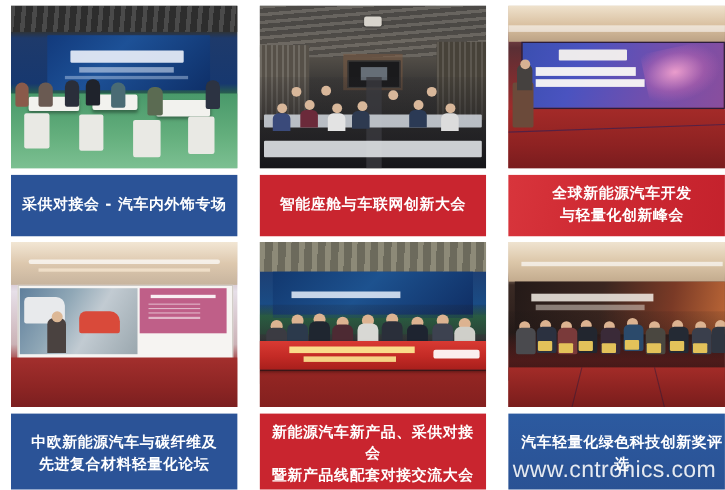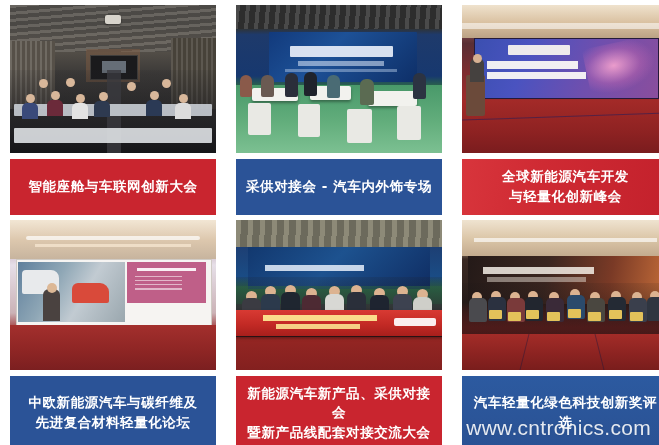--- a/index.html
+++ b/index.html
@@ -190,20 +190,48 @@
     letter-spacing: .3px;
     font-family: "Liberation Sans", sans-serif;
     text-shadow: 0 0 2px rgba(0,0,0,.12);
     pointer-events: none;
   }
 </style>
 </head>
 <body>
 
 <div id="gallery">
+
+  <div class="card row1">
+    <div class="photo p2">
+      <div class="truss"></div>
+      <div class="banner"></div>
+      <div class="bTitle"></div>
+      <div class="bSub"></div>
+      <div class="bSub2"></div>
+      <div class="floor"></div>
+      <div class="tbl" style="left:8%;  top:56%; width:22%; height:9%;"></div>
+      <div class="tbl" style="left:36%; top:55%; width:20%; height:9%;"></div>
+      <div class="tbl" style="left:64%; top:58%; width:24%; height:10%;"></div>
+      <div class="chair" style="left:6%;  top:66%; width:11%; height:22%;"></div>
+      <div class="chair" style="left:30%; top:67%; width:11%; height:22%;"></div>
+      <div class="chair" style="left:54%; top:70%; width:12%; height:23%;"></div>
+      <div class="chair" style="left:78%; top:68%; width:12%; height:23%;"></div>
+      <div class="per" style="left:12%; top:47%; width:13px; height:22px; background:#6a5a52;"></div>
+      <div class="per" style="left:24%; top:46%; width:13px; height:24px; background:#2a2e3a;"></div>
+      <div class="per" style="left:33%; top:45%; width:13px; height:24px; background:#1f232c;"></div>
+      <div class="per" style="left:44%; top:47%; width:13px; height:23px; background:#4a6b74;"></div>
+      <div class="per" style="left:60%; top:50%; width:14px; height:26px; background:#5b6b52;"></div>
+      <div class="per" style="left:86%; top:46%; width:13px; height:26px; background:#2c3342;"></div>
+      <div class="per" style="left:2%;  top:47%; width:12px; height:22px; background:#8a5a4a;"></div>
+    </div>
+    <div class="caption cap-blue">
+      <span class="ctext">采供对接会 - 汽车内外饰专场</span>
+    </div>
+  </div>
 
   <div class="card row1">
     <div class="photo p1">
       <div class="ceiling"></div>
       <div class="proj"></div>
       <div class="wallL"></div>
       <div class="wallR"></div>
       <div class="stage"></div>
       <div class="screen"></div>
       <div class="aud"></div>
@@ -222,48 +250,20 @@
       <div class="body2" style="left:66%;top:64%; background:#2b3a55;"></div>
       <div class="head" style="left:82%; top:60%;"></div>
       <div class="body2" style="left:80%;top:66%; background:#dcdcdc;"></div>
       <div class="head" style="left:57%; top:52%;"></div>
       <div class="head" style="left:74%; top:50%;"></div>
       <div class="head" style="left:14%; top:50%;"></div>
       <div class="head" style="left:27%; top:49%;"></div>
     </div>
     <div class="caption cap-red">
       <span class="ctext">智能座舱与车联网创新大会</span>
-    </div>
-  </div>
-
-  <div class="card row1">
-    <div class="photo p2">
-      <div class="truss"></div>
-      <div class="banner"></div>
-      <div class="bTitle"></div>
-      <div class="bSub"></div>
-      <div class="bSub2"></div>
-      <div class="floor"></div>
-      <div class="tbl" style="left:8%;  top:56%; width:22%; height:9%;"></div>
-      <div class="tbl" style="left:36%; top:55%; width:20%; height:9%;"></div>
-      <div class="tbl" style="left:64%; top:58%; width:24%; height:10%;"></div>
-      <div class="chair" style="left:6%;  top:66%; width:11%; height:22%;"></div>
-      <div class="chair" style="left:30%; top:67%; width:11%; height:22%;"></div>
-      <div class="chair" style="left:54%; top:70%; width:12%; height:23%;"></div>
-      <div class="chair" style="left:78%; top:68%; width:12%; height:23%;"></div>
-      <div class="per" style="left:12%; top:47%; width:13px; height:22px; background:#6a5a52;"></div>
-      <div class="per" style="left:24%; top:46%; width:13px; height:24px; background:#2a2e3a;"></div>
-      <div class="per" style="left:33%; top:45%; width:13px; height:24px; background:#1f232c;"></div>
-      <div class="per" style="left:44%; top:47%; width:13px; height:23px; background:#4a6b74;"></div>
-      <div class="per" style="left:60%; top:50%; width:14px; height:26px; background:#5b6b52;"></div>
-      <div class="per" style="left:86%; top:46%; width:13px; height:26px; background:#2c3342;"></div>
-      <div class="per" style="left:2%;  top:47%; width:12px; height:22px; background:#8a5a4a;"></div>
-    </div>
-    <div class="caption cap-blue">
-      <span class="ctext">采供对接会 - 汽车内外饰专场</span>
     </div>
   </div>
 
   <div class="card row1">
     <div class="photo p3">
       <div class="ceil"></div>
       <div class="led"></div>
       <div class="swirl"></div>
       <div class="glev"></div>
       <div class="ln1"></div>

